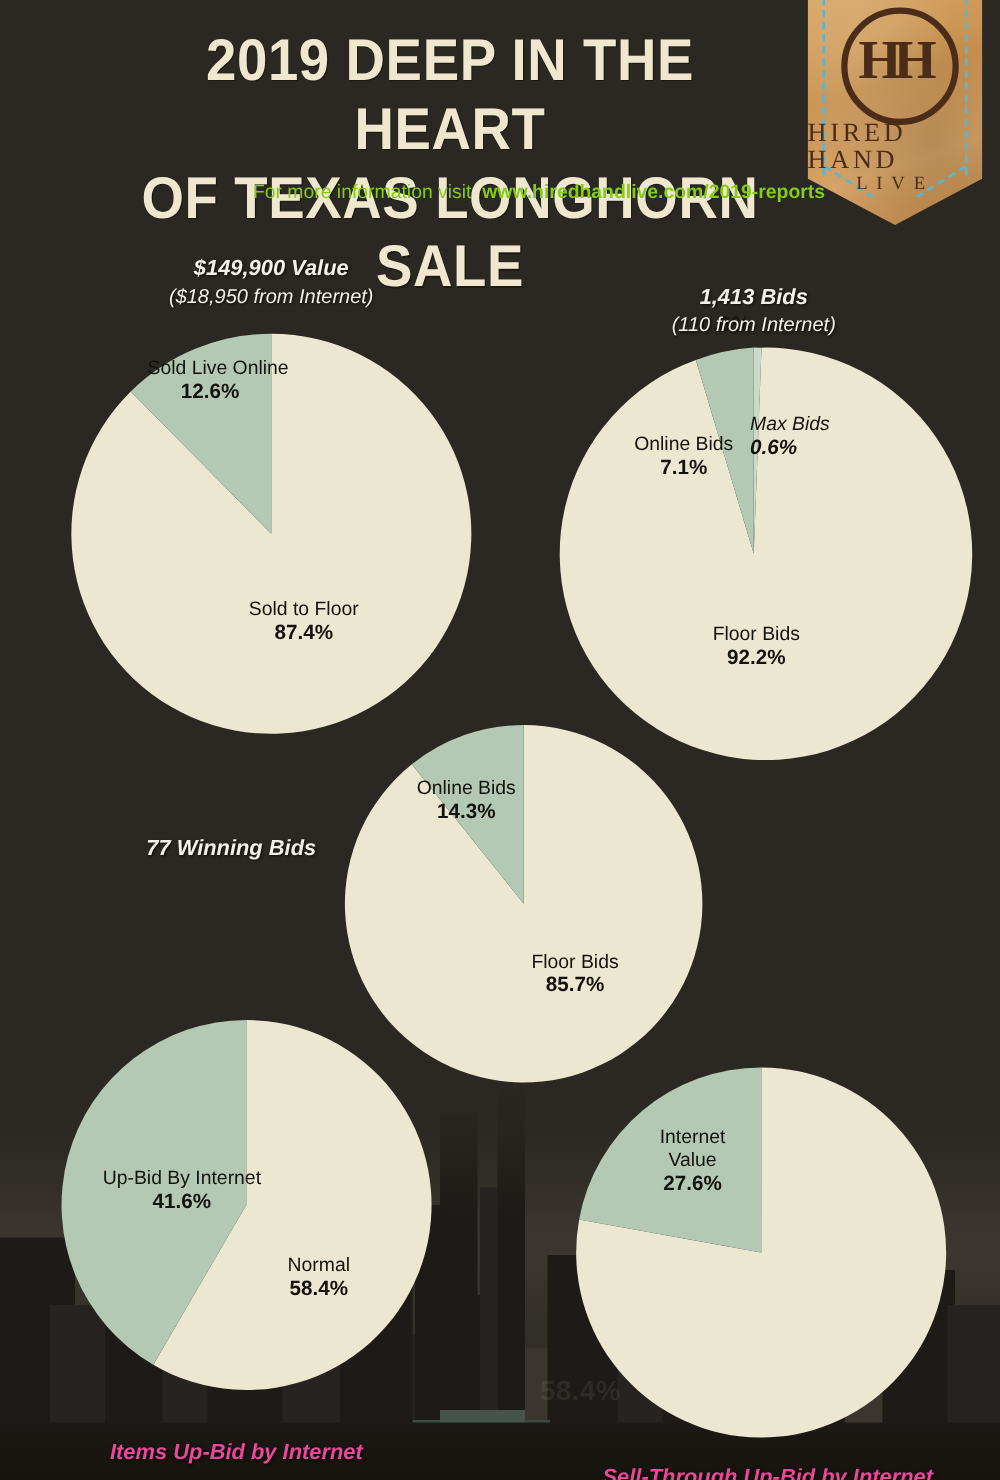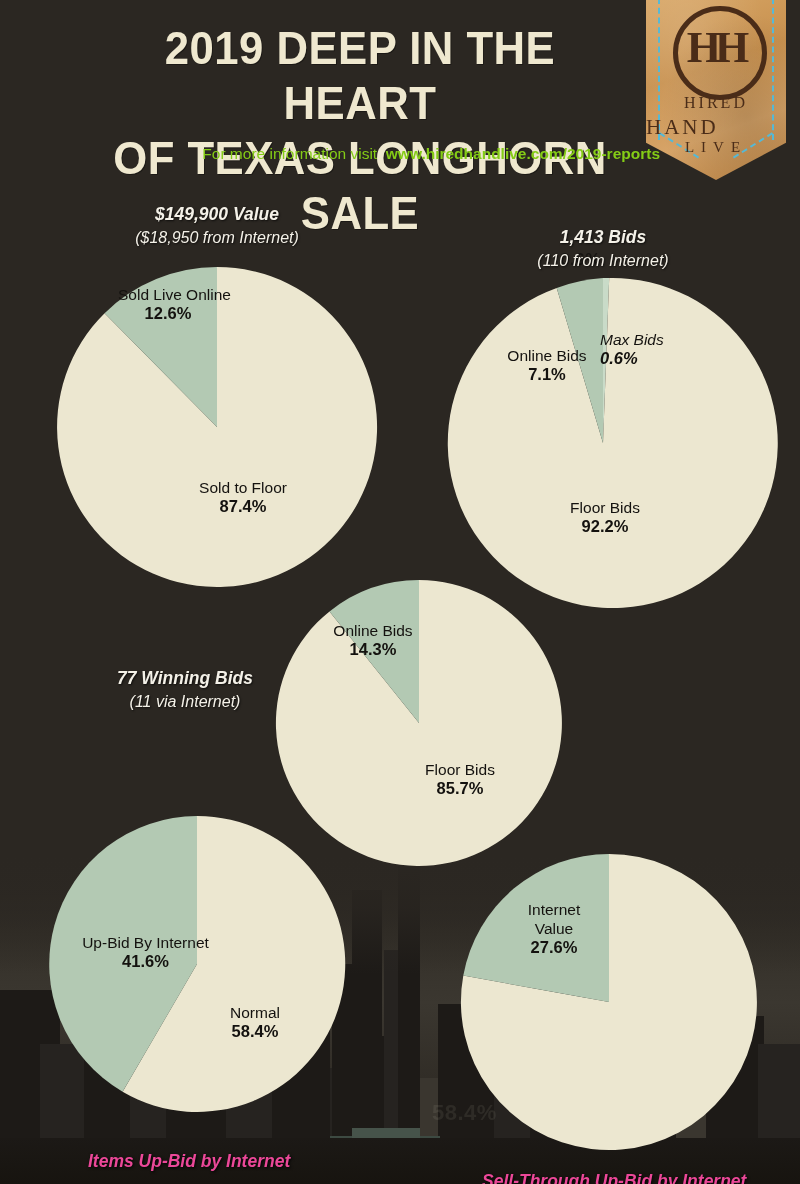--- a/index.html
+++ b/index.html
@@ -78,22 +78,22 @@
   .logo .stitchBR{right:13px;top:140px;transform:rotate(58deg);transform-origin:top right;}
   .logo .ring{
     position:absolute;left:27px;top:12px;width:84px;height:84px;border-radius:50%;
     border:5px solid #4a2c18;
   }
   .logo .hh{
     position:absolute;left:27px;top:12px;width:84px;height:84px;
     color:#4a2c18;font-family:"Liberation Serif",serif;font-weight:bold;
     font-size:44px;line-height:84px;text-align:center;letter-spacing:-6px;
   }
-  .logo .n1{position:absolute;left:0;right:0;top:100px;text-align:center;
-    color:#4a2c18;font-family:"Liberation Serif",serif;font-size:16px;letter-spacing:3px;}
+  .logo .n1{position:absolute;left:0;right:0;top:100px;text-align:left;
+    color:#4a2c18;font-family:"Liberation Serif",serif;font-size:21px;letter-spacing:3px;}
   .logo .n2{position:absolute;left:0;right:0;top:121px;text-align:left;
     color:#4a2c18;font-family:"Liberation Serif",serif;font-size:21px;letter-spacing:3px;}
   .logo .n3{position:absolute;left:0;right:0;top:145px;text-align:center;
     color:#4a2c18;font-family:"Liberation Serif",serif;font-size:15px;letter-spacing:7px;}
 
   
   .pie{position:absolute;}
   .pie svg{display:block;overflow:visible;}
   .plabel{
     position:absolute;color:#14120f;text-align:center;
@@ -227,21 +227,20 @@
     <span>Online Bids</span>
     <span class="pct">7.1%</span>
   </div>
   <div class="plabel" style="left:545px;top:498px;width:120px;">
     <span>Floor Bids</span>
     <span class="pct">92.2%</span>
   </div>
 
   <div class="ctitle" style="left:50px;top:666px;width:270px;">
     <span>77 Winning Bids</span>
-    <span class="sub">(11 via Internet)</span>
   </div>
   <div class="pie" style="left:276px;top:580px;">
     <svg width="286" height="286" viewBox="0 0 286 286">
 
       <path d="M143,143 L143,0 A143,143 0 1 1 53.5,31.4 Z" fill="#ece7d0"></path>
 
       <path d="M143,143 L53.5,31.4 A143,143 0 0 1 143,0 Z" fill="#b3c9b3"></path>
     </svg>
   </div>
   <div class="plabel" style="left:321px;top:621px;width:104px;">

